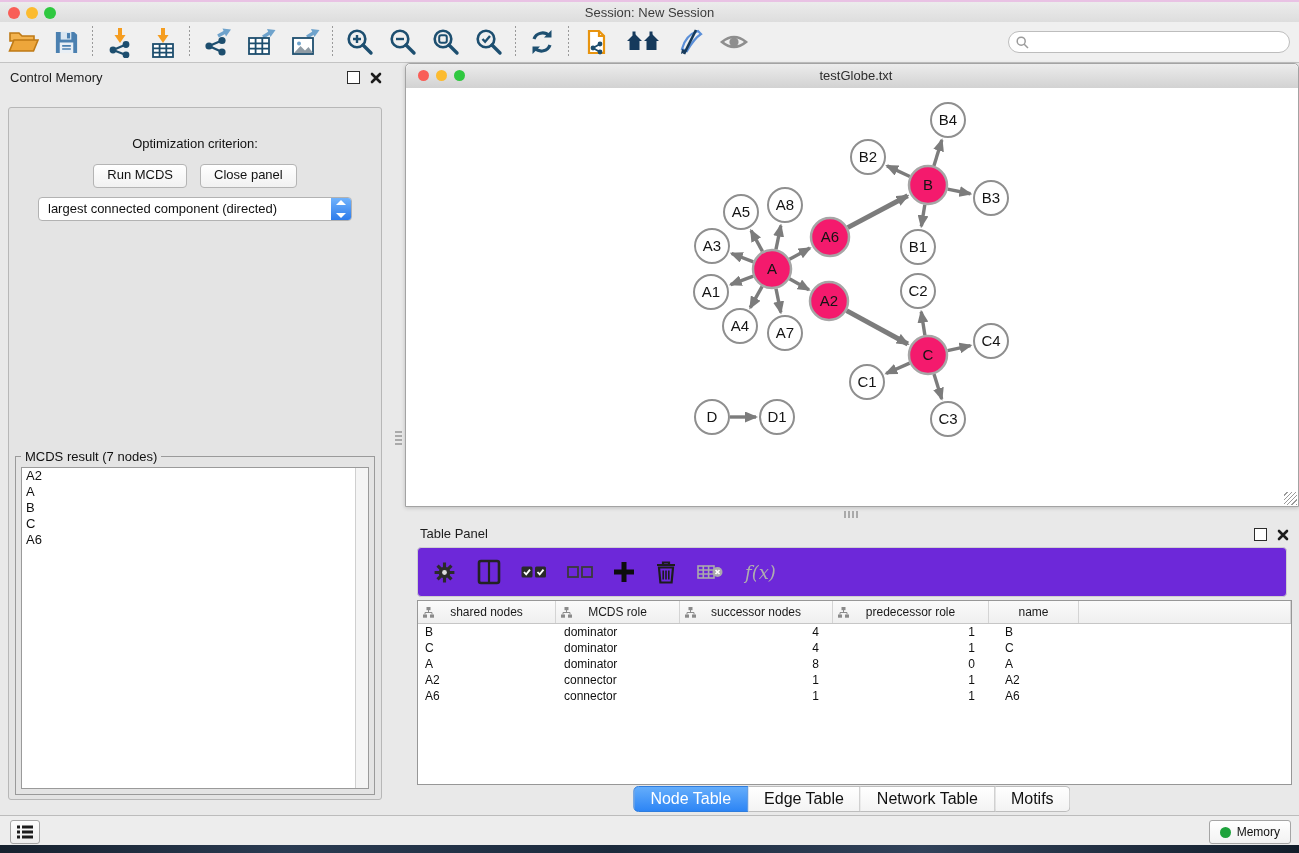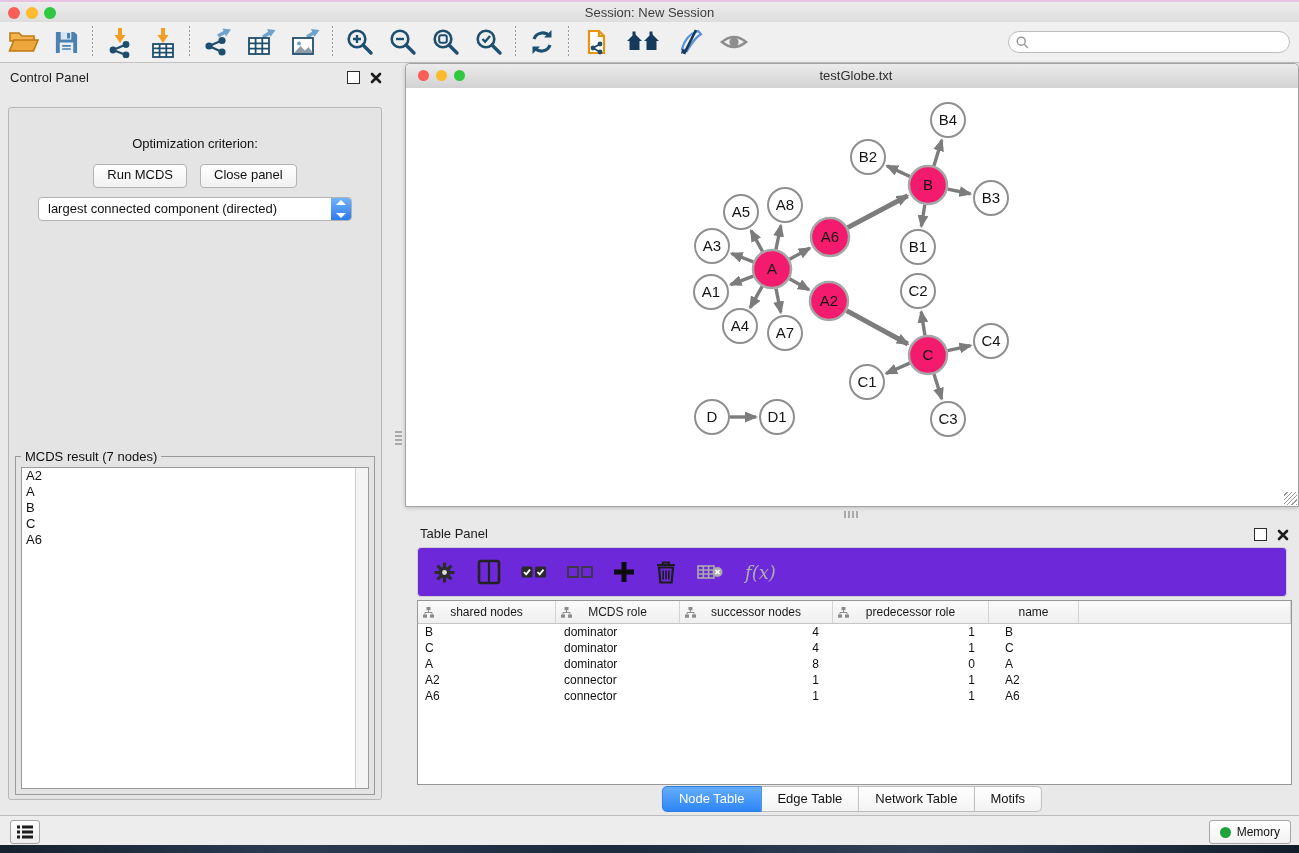--- a/index.html
+++ b/index.html
@@ -115,21 +115,21 @@
   .hcell{position:relative;display:flex;align-items:center;justify-content:center;
     border-right:1px solid #d4d4d4;font-size:12px;color:#1a1a1a;}
   .hcell svg{position:absolute;left:5px;top:6px;}
   .trow{height:16px;line-height:16px;}
   .tcell{overflow:hidden;white-space:nowrap;}
   .tcell.c0{padding-left:7px;}
   .tcell.c1{padding-left:8px;}
   .tcell.c2,.tcell.c3{text-align:right;padding-right:14px;}
   .tcell.c4{padding-left:16px;}
   #tp-tabs{position:absolute;left:50%;top:266px;transform:translateX(-50%);display:flex;}
-  .tp-tab{height:24px;line-height:24px;padding:0 16px;font-size:13px;color:#111;
+  .tp-tab{height:24px;line-height:24px;padding:0 16px;font-size:16px;color:#111;
     background:linear-gradient(#ffffff,#f3f3f3);border:1px solid #bdbdbd;border-left:none;}
   .tp-tab:first-child{border-left:1px solid #bdbdbd;border-radius:5px 0 0 5px;}
   .tp-tab:last-child{border-radius:0 5px 5px 0;}
   .tp-tab.sel{background:linear-gradient(#64adfb,#2d85f5);color:#fff;border-color:#2f7ddd;}
 
   
   #status-bar{position:absolute;left:0;top:815px;width:1299px;height:30px;background:#ededed;
     border-top:1px solid #bcbcbc;box-sizing:border-box;}
   #list-btn{position:absolute;left:10px;top:4px;width:28px;height:22px;
     background:linear-gradient(#fdfdfd,#ededed);border:1px solid #a5a5a5;border-radius:3px;
@@ -294,21 +294,21 @@
         <circle cx="5.2" cy="5.2" r="4" fill="none" stroke="#9b9b9b" stroke-width="1.5"></circle>
         <path d="M8.2 8.2 L12 12" stroke="#9b9b9b" stroke-width="1.5"></path>
       </svg>
       <input id="search-input" placeholder="" style="">
     </span>
   </div>
 
   <div id="main">
 
     <div id="control-panel">
-      <div id="cp-header">Control Panel</div>
+      <div id="cp-header">Control Memory</div>
       <span id="cp-float"></span>
       <span id="cp-close">
         <svg width="12" height="12" viewBox="0 0 12 12">
             <path d="M2 2 L10 10 M10 2 L2 10" stroke="#1c1c1c" stroke-width="2.6" stroke-linecap="round"></path>
           </svg>
       </span>
       <div id="cp-content">
         <div id="opt-label">Optimization criterion:</div>
         <div id="cp-buttons">
           <span class="btn">Run MCDS</span>

